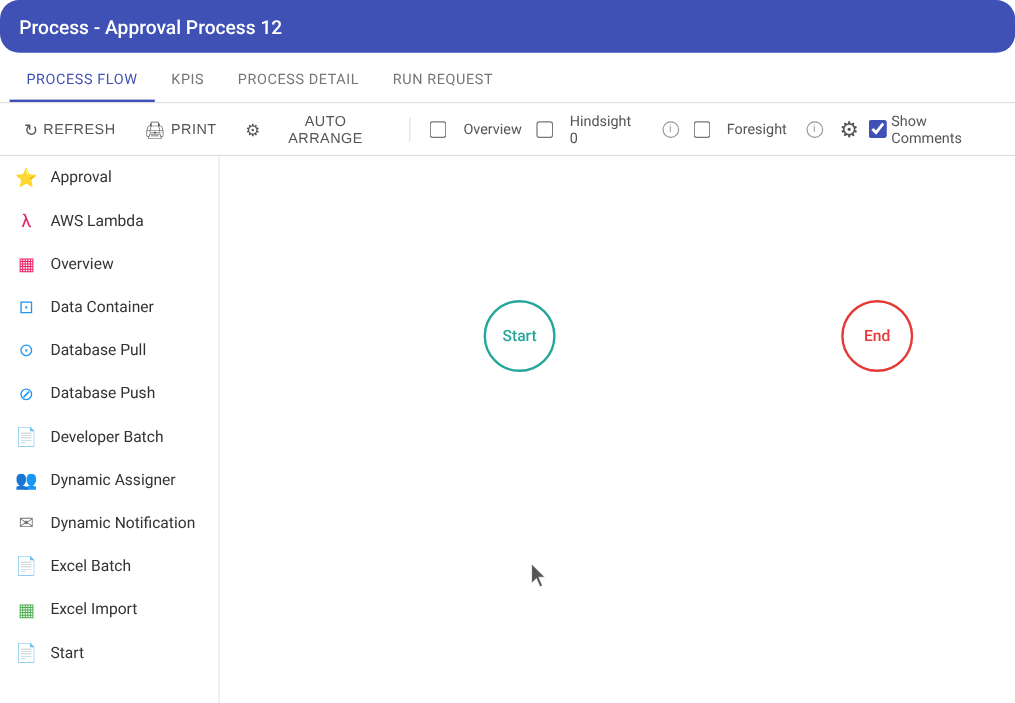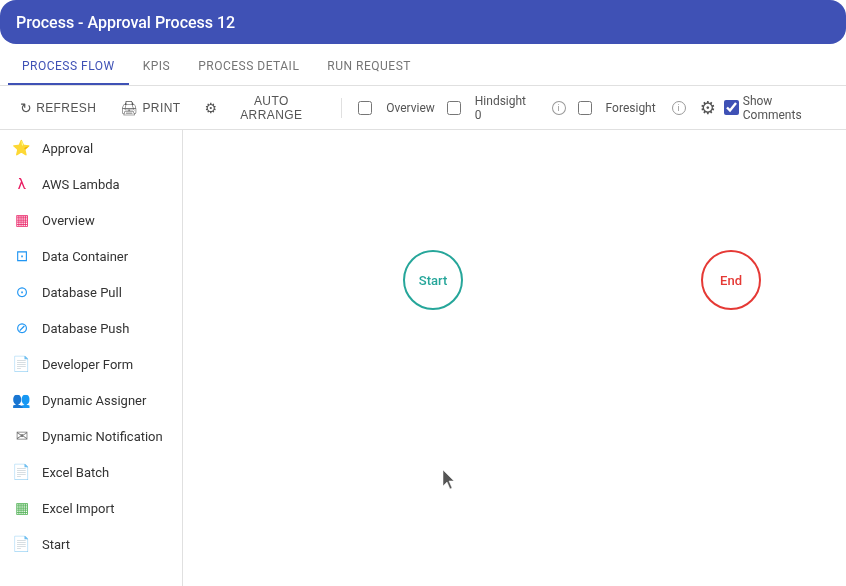--- a/index.html
+++ b/index.html
@@ -254,21 +254,21 @@
       <div class="sidebar-item">
         <span class="sidebar-icon" style="color: rgb(33, 150, 243);">⊙</span>
         <span>Database Pull</span>
       </div>
       <div class="sidebar-item">
         <span class="sidebar-icon" style="color: rgb(33, 150, 243);">⊘</span>
         <span>Database Push</span>
       </div>
       <div class="sidebar-item">
         <span class="sidebar-icon" style="color: rgb(229, 57, 53);">📄</span>
-        <span>Developer Form</span>
+        <span>Developer Batch</span>
       </div>
       <div class="sidebar-item">
         <span class="sidebar-icon" style="color: rgb(117, 117, 117);">👥</span>
         <span>Dynamic Assigner</span>
       </div>
       <div class="sidebar-item">
         <span class="sidebar-icon" style="color: rgb(117, 117, 117);">✉</span>
         <span>Dynamic Notification</span>
       </div>
       <div class="sidebar-item">

